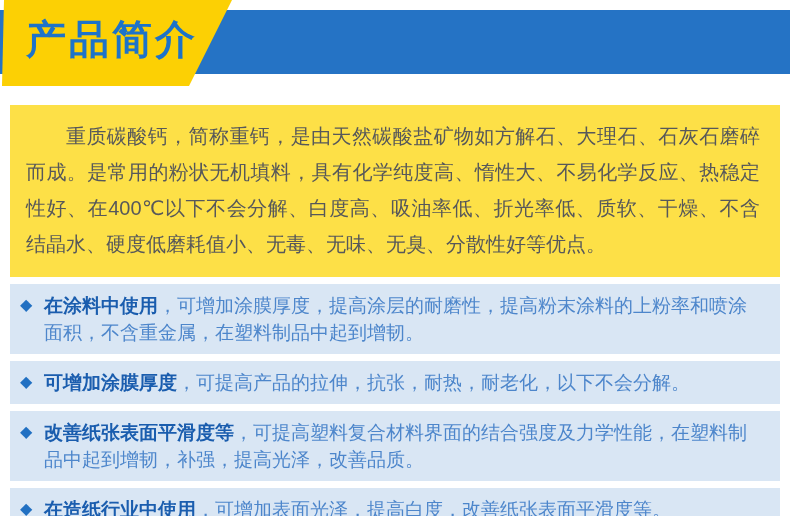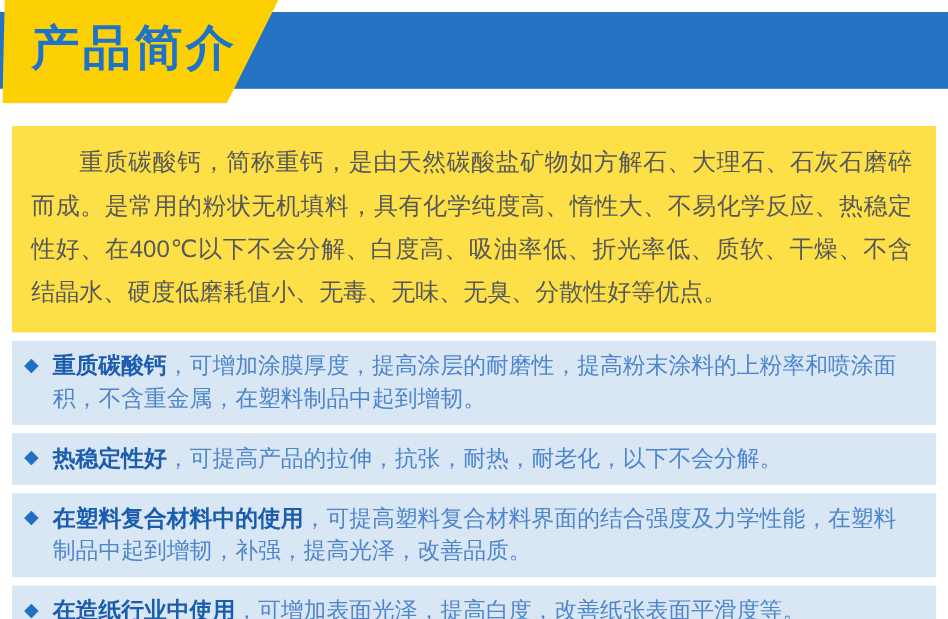--- a/index.html
+++ b/index.html
@@ -70,28 +70,28 @@
     <div class="header-bar"></div>
     <div class="header-ribbon"></div>
     <div class="header-title">产品简介</div>
   </div>
 
   <div class="intro-panel">
     <p class="intro-text">重质碳酸钙，简称重钙，是由天然碳酸盐矿物如方解石、大理石、石灰石磨碎而成。是常用的粉状无机填料，具有化学纯度高、惰性大、不易化学反应、热稳定性好、在400℃以下不会分解、白度高、吸油率低、折光率低、质软、干燥、不含结晶水、硬度低磨耗值小、无毒、无味、无臭、分散性好等优点。</p>
   </div>
 
   <div class="bullet">
-    <span class="diamond-icon">◆</span><span class="bullet-title">重质碳酸钙</span><span class="bullet-text">，可增加涂膜厚度，提高涂层的耐磨性，提高粉末涂料的上粉率和喷涂面积，不含重金属，在塑料制品中起到增韧。</span>
+    <span class="diamond-icon">◆</span><span class="bullet-title">在涂料中使用</span><span class="bullet-text">，可增加涂膜厚度，提高涂层的耐磨性，提高粉末涂料的上粉率和喷涂面积，不含重金属，在塑料制品中起到增韧。</span>
   </div>
 
   <div class="bullet">
-    <span class="diamond-icon">◆</span><span class="bullet-title">热稳定性好</span><span class="bullet-text">，可提高产品的拉伸，抗张，耐热，耐老化，以下不会分解。</span>
+    <span class="diamond-icon">◆</span><span class="bullet-title">可增加涂膜厚度</span><span class="bullet-text">，可提高产品的拉伸，抗张，耐热，耐老化，以下不会分解。</span>
   </div>
 
   <div class="bullet">
-    <span class="diamond-icon">◆</span><span class="bullet-title">在塑料复合材料中的使用</span><span class="bullet-text">，可提高塑料复合材料界面的结合强度及力学性能，在塑料制品中起到增韧，补强，提高光泽，改善品质。</span>
+    <span class="diamond-icon">◆</span><span class="bullet-title">改善纸张表面平滑度等</span><span class="bullet-text">，可提高塑料复合材料界面的结合强度及力学性能，在塑料制品中起到增韧，补强，提高光泽，改善品质。</span>
   </div>
 
   <div class="bullet">
     <span class="diamond-icon">◆</span><span class="bullet-title">在造纸行业中使用</span><span class="bullet-text">，可增加表面光泽，提高白度，改善纸张表面平滑度等。</span>
   </div>
 
 </div>
 
 </body></html>

